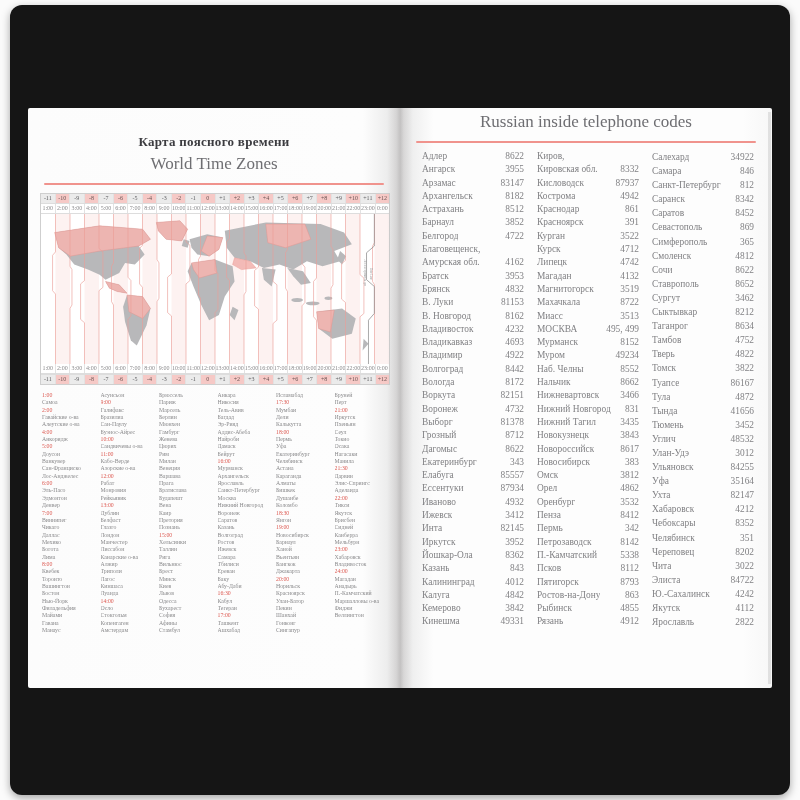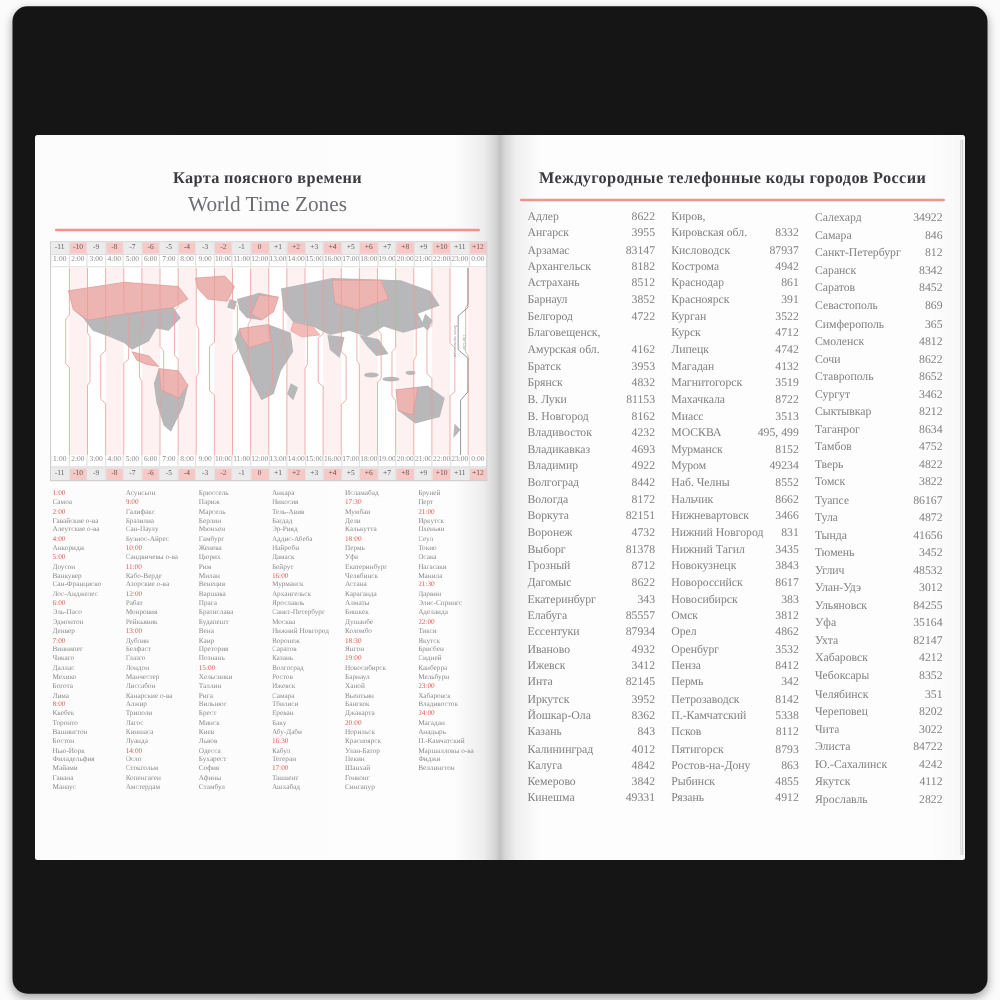--- a/index.html
+++ b/index.html
@@ -460,21 +460,21 @@
               <div class="cl">Маршалловы о-ва</div>
               <div class="cl">Фиджи</div>
               <div class="cl">Веллингтон</div>
             </div>
           </div>
       </div>
     </div>
 
     <div class="page right">
       <div class="pageedge"></div>
-      <div class="ptitle">Междугородные телефонные коды городов России</div>
+      <div class="psub">Russian inside telephone codes</div>
       <div class="rule"></div>
 
       <div class="rp-body">
         <div class="phonelist" id="phone-columns">
             <div class="pcol">
               <div class="prow">
                 <span class="pname">Адлер</span>
                 <span class="pcode">8622</span>
               </div>
               <div class="prow">

